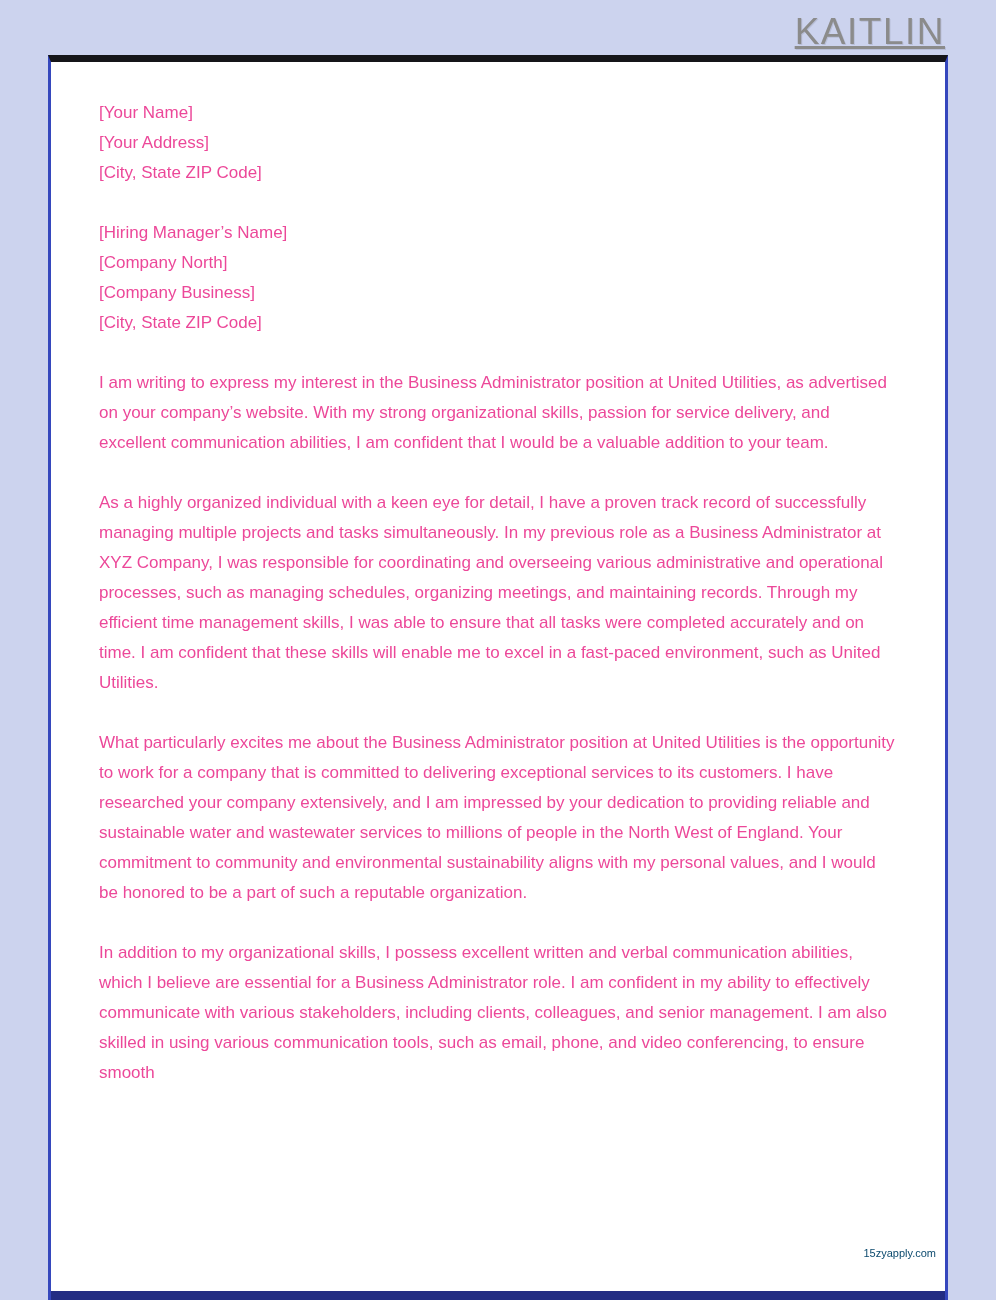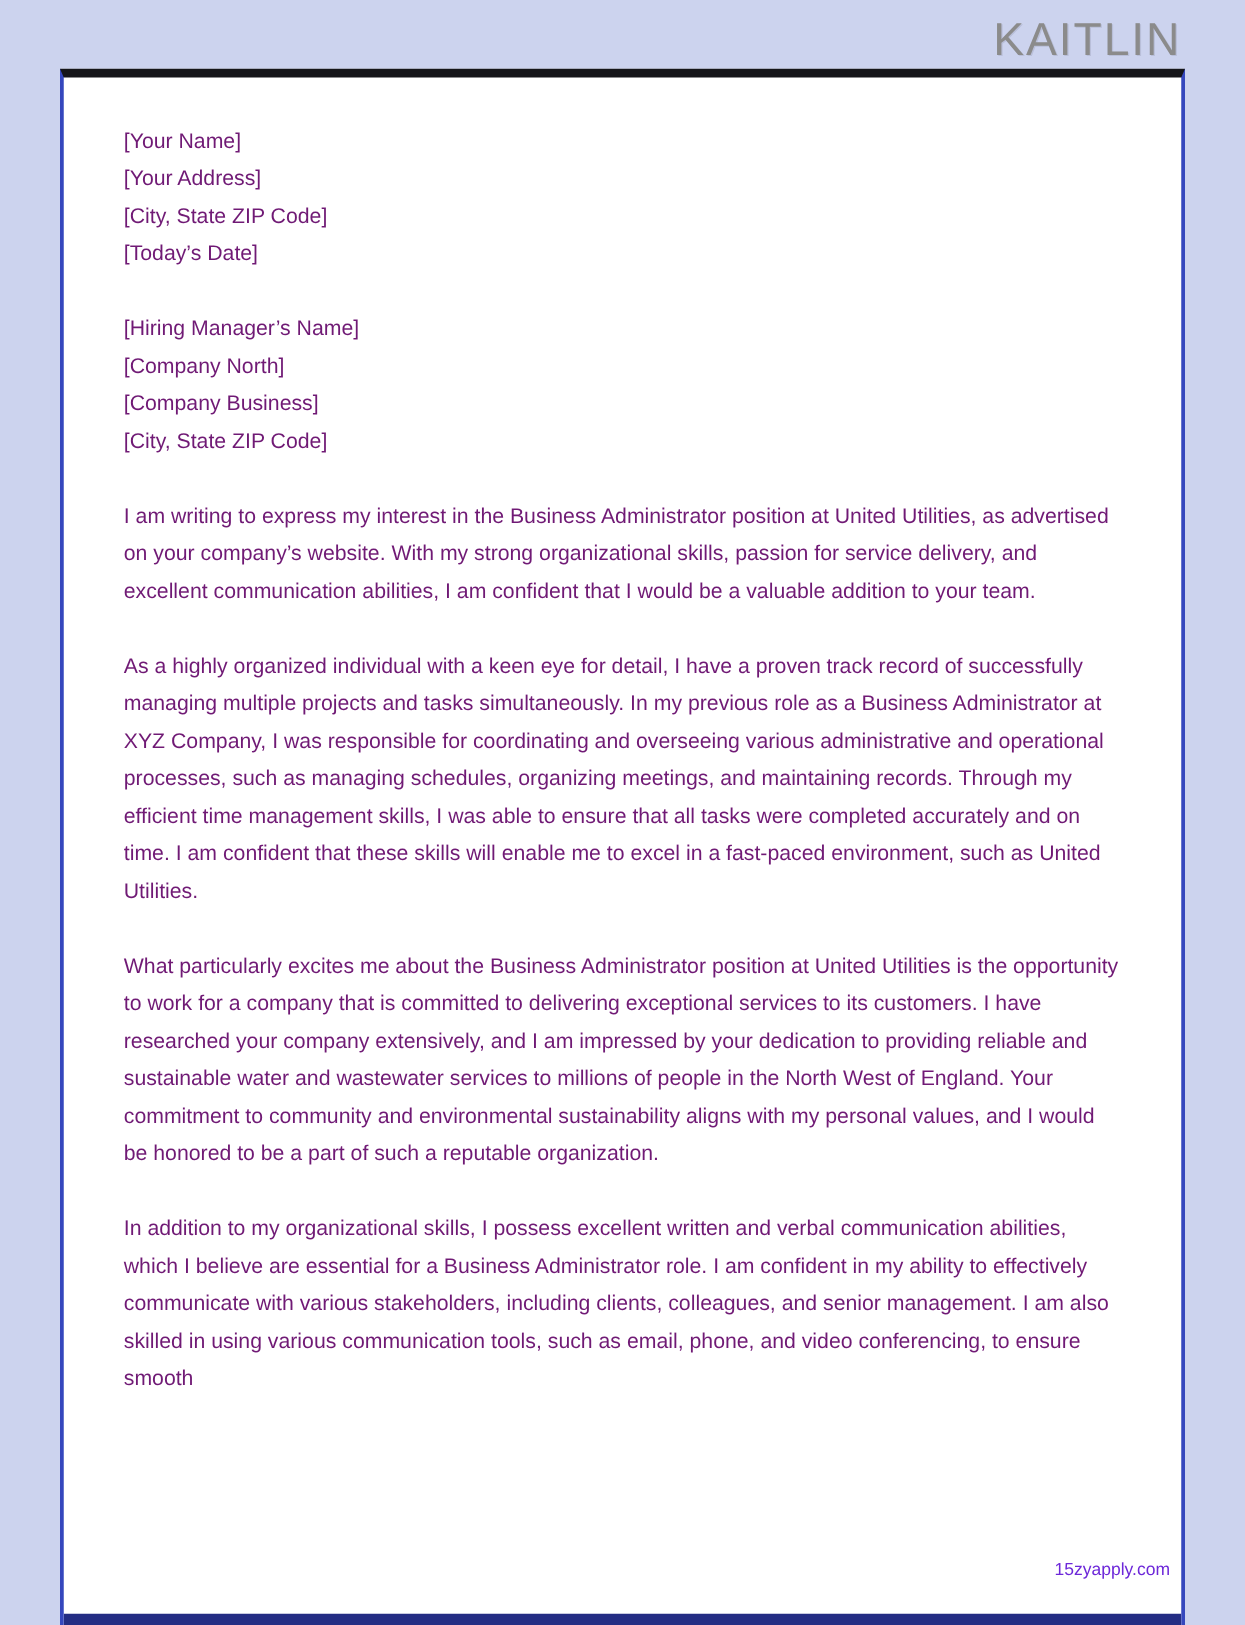--- a/index.html
+++ b/index.html
@@ -11,70 +11,70 @@
     overflow:hidden;
   }
   .brand-logo{
     position:absolute;
     top:11px;right:51px;
     font-size:37px;
     color:#8b8b8b;
     letter-spacing:1.5px;
     font-weight:400;
     text-shadow:1px 1px 0 #b9bfd9;
+    text-decoration:underline;
   }
   .paper{
     position:absolute;
     left:48px;top:55px;
     width:894px;height:1238px;
     background:#ffffff;
     border-left:3px solid #3547bd;
     border-right:3px solid #3547bd;
     border-top:7px solid #151519;
     overflow:hidden;
   }
   .content{
     position:relative;
     z-index:1;
     padding:36px 46px 0 48px;
     font-size:17px;
     line-height:30px;
-    color:#701a75;
+    color:#ec4899;
   }
   .block{margin:0 0 30px 0;}
   .para{margin:0 0 30px 0;}
   .bottom-bar{
     position:absolute;
     left:0;right:0;bottom:0;
     height:9px;
     background:#232d83;
     z-index:2;
   }
   .watermark{
     position:absolute;
     top:1247px;
     right:60px;
-    font-size:14px;
-    color:#6d28d9;
+    font-size:11px;
+    color:#0c4a6e;
     z-index:5;
   }
 </style>
 </head>
 <body>
 
 <div class="brand-logo">KAITLIN</div>
 
 <div class="paper">
   <div class="content">
 
     <div class="block">
       <div>[Your Name]</div>
       <div>[Your Address]</div>
       <div>[City, State ZIP Code]</div>
-      <div>[Today’s Date]</div>
     </div>
 
     <div class="block">
       <div>[Hiring Manager’s Name]</div>
       <div>[Company North]</div>
       <div>[Company Business]</div>
       <div>[City, State ZIP Code]</div>
     </div>
 
 

